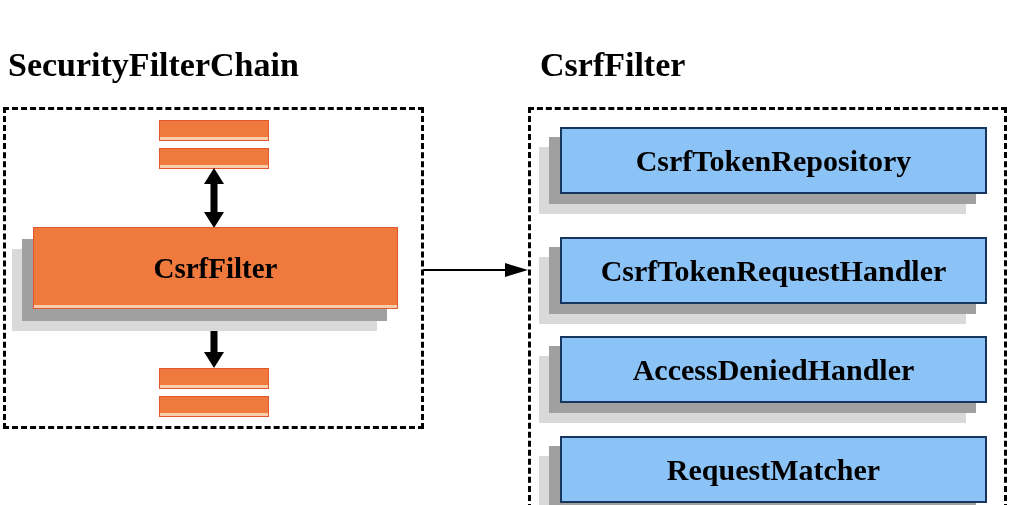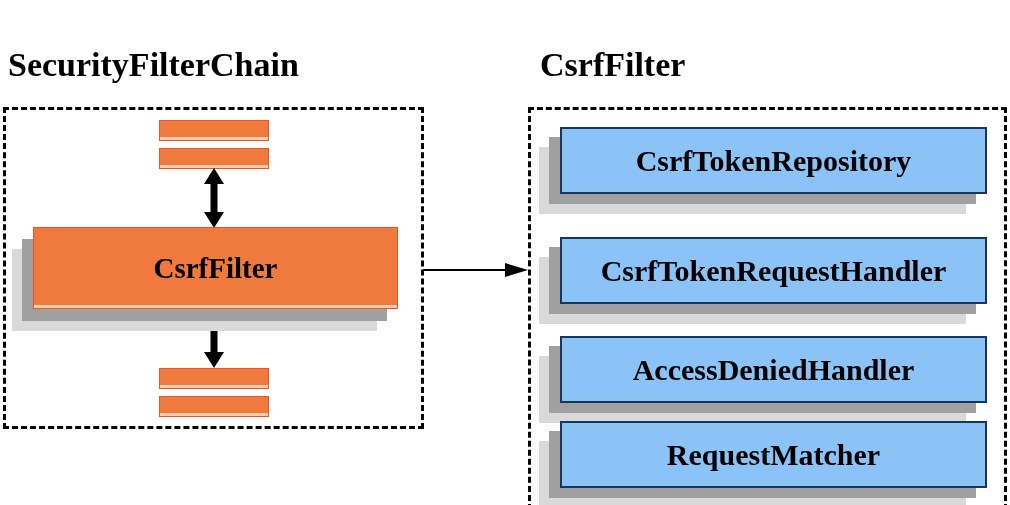--- a/index.html
+++ b/index.html
@@ -99,21 +99,21 @@
                 -21px 20px 0 var(--shadow_light, #D9D9D9);
     display: flex;
     align-items: center;
     justify-content: center;
     font-size: 30px;
     font-weight: bold;
   }
   #component-0 { top: 83px; }
   #component-1 { top: 193px; }
   #component-2 { top: 292px; }
-  #component-3 { top: 377px; text-align: center; }
+  #component-3 { top: 392px; text-align: center; }
 
   .arrow-shape { fill: var(--arrow, #000); }
   .arrow-line  { stroke: var(--arrow, #000); stroke-width: 2px; }
 </style>
 </head>
 <body>
 
 <div id="canvas">
 
   <div id="title-left" class="panel-title">SecurityFilterChain</div>

